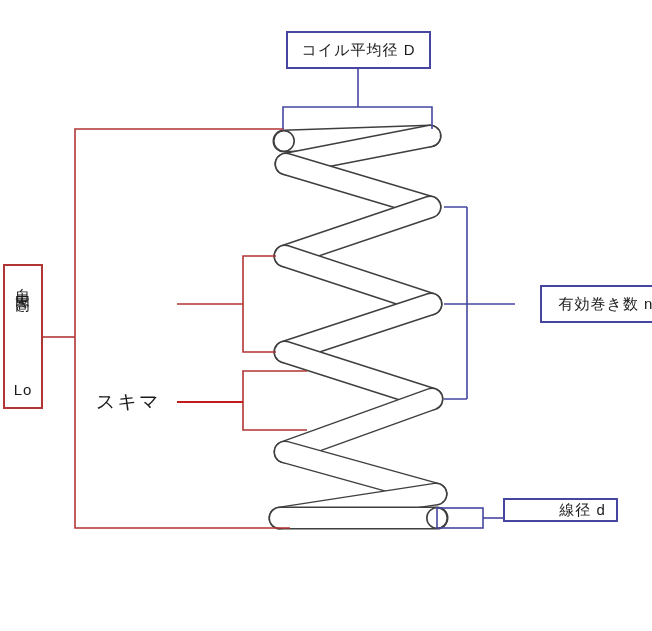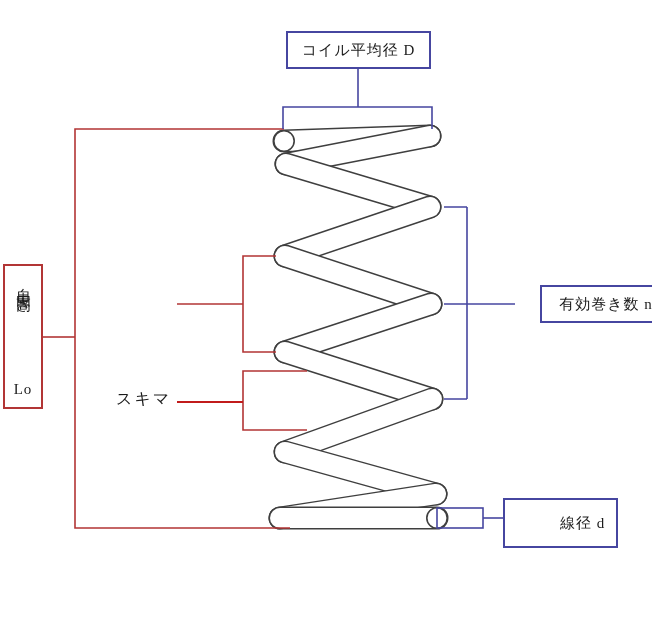--- a/index.html
+++ b/index.html
@@ -7,21 +7,21 @@
     --dark-red-line:#c11b1b;
     --navy-annotation:#4646a0;
     --spring-outline:#3f3f3f;
     --background:#ffffff;
     --text:#1a1a1a;
   }
   html,body{margin:0;padding:0;background:#e9e9e9;}
   .stage{
     position:relative;width:652px;height:631px;margin:0 auto;
     background:var(--background,#fff);
-    font-family:Liberation Serif, serif;color:var(--text,#1a1a1a);
+    font-family:Liberation Sans, sans-serif;color:var(--text,#1a1a1a);
     overflow:hidden;
   }
   .stage svg{position:absolute;left:0;top:0;}
   
   .wire-o{stroke:var(--spring-outline,#3f3f3f);stroke-width:23;stroke-linecap:round;fill:none;}
   .wire-i{stroke:#fff;stroke-width:20;stroke-linecap:round;fill:none;}
   .wire-end{fill:#fff;stroke:var(--spring-outline,#3f3f3f);stroke-width:1.6;}
   
   .red-ln{stroke:var(--red-annotation,#b23535);stroke-width:1.6;fill:none;}
   .redd-ln{stroke:var(--dark-red-line,#c11b1b);stroke-width:2.2;fill:none;}
@@ -30,29 +30,29 @@
   .label-box{
     position:absolute;box-sizing:border-box;background:#fff;
     display:flex;align-items:center;justify-content:center;
     font-size:15px;letter-spacing:1px;white-space:nowrap;
   }
   .navy-box{border:2px solid var(--navy-annotation,#4646a0);}
   .red-box{border:2px solid var(--red-annotation,#b23535);}
   .box-coil-d{left:286px;top:31px;width:145px;height:38px;}
   .box-pitch{left:81px;top:285px;width:96px;height:38px;}
   .box-active-n{left:540px;top:285px;width:132px;height:38px;}
-  .box-wire-d{left:503px;top:498px;width:115px;height:50px;padding-left:44px;}
+  .box-wire-d{left:503px;top:498px;width:115px;height:24px;padding-left:44px;}
   .box-free-h{
     left:3px;top:264px;width:40px;height:145px;
     flex-direction:column;justify-content:space-between;
     padding:10px 0 9px;
   }
   .vtext{writing-mode:vertical-rl;text-orientation:upright;letter-spacing:4px;line-height:1;font-size:15px;}
   .plain-label{
-    position:absolute;left:116px;top:389px;font-size:16px;letter-spacing:2px;
+    position:absolute;left:96px;top:389px;font-size:19px;letter-spacing:2px;
   }
 </style>
 </head>
 <body>
 
 <div class="stage">
 
   <svg width="652" height="631" viewBox="0 0 652 631">
 
     <g>

